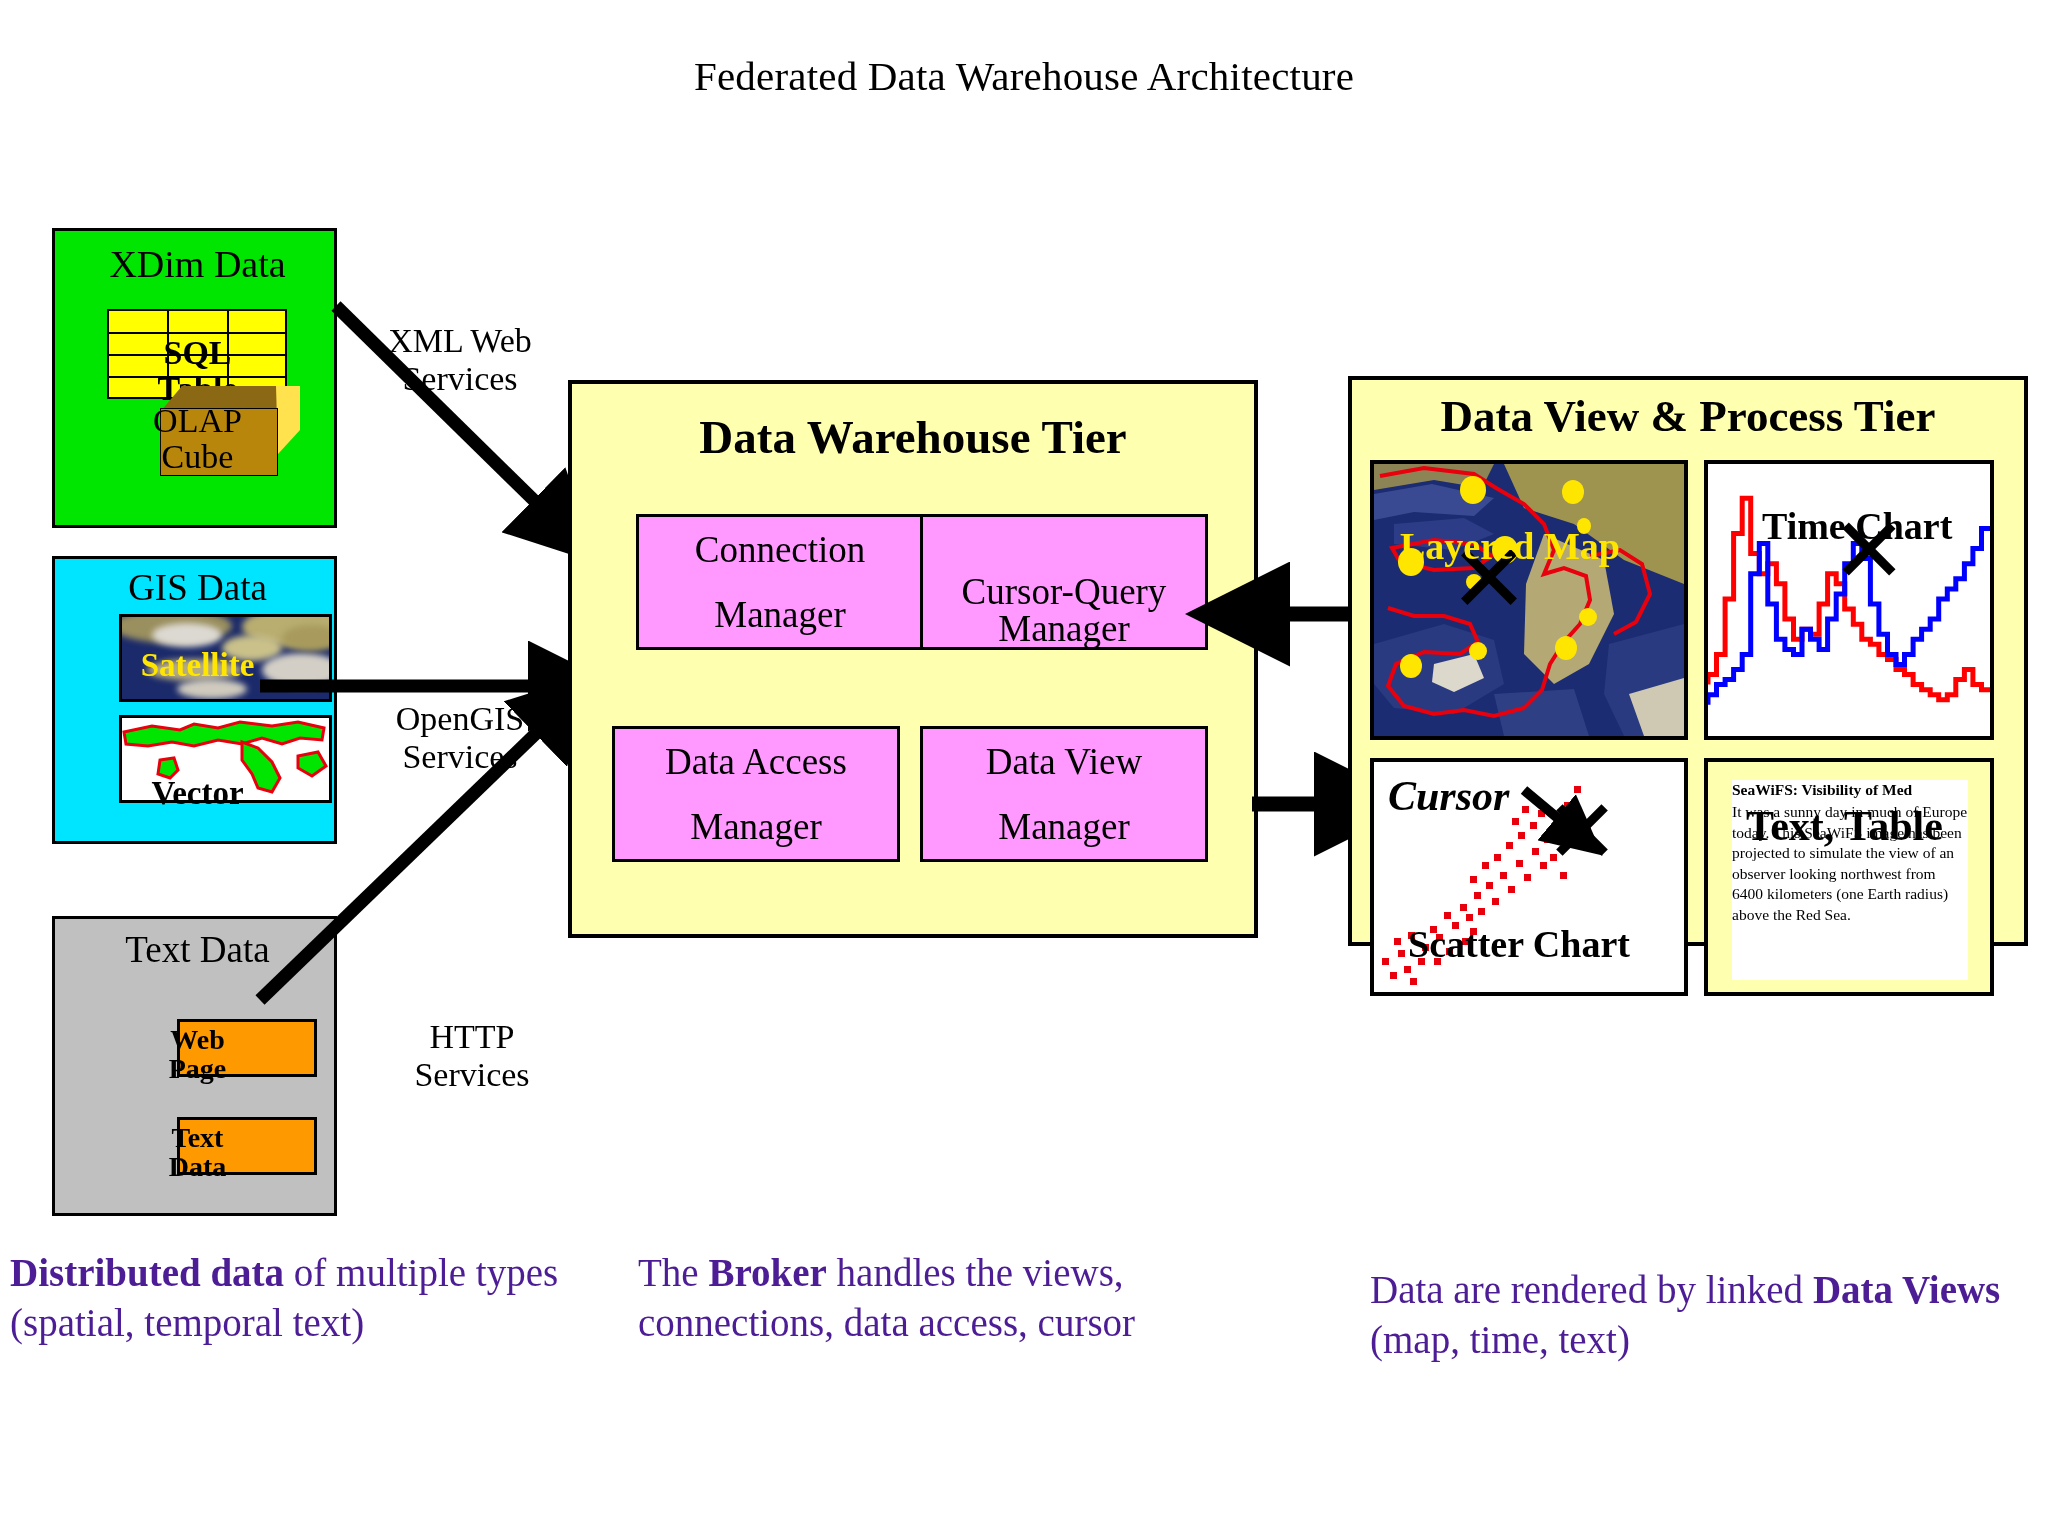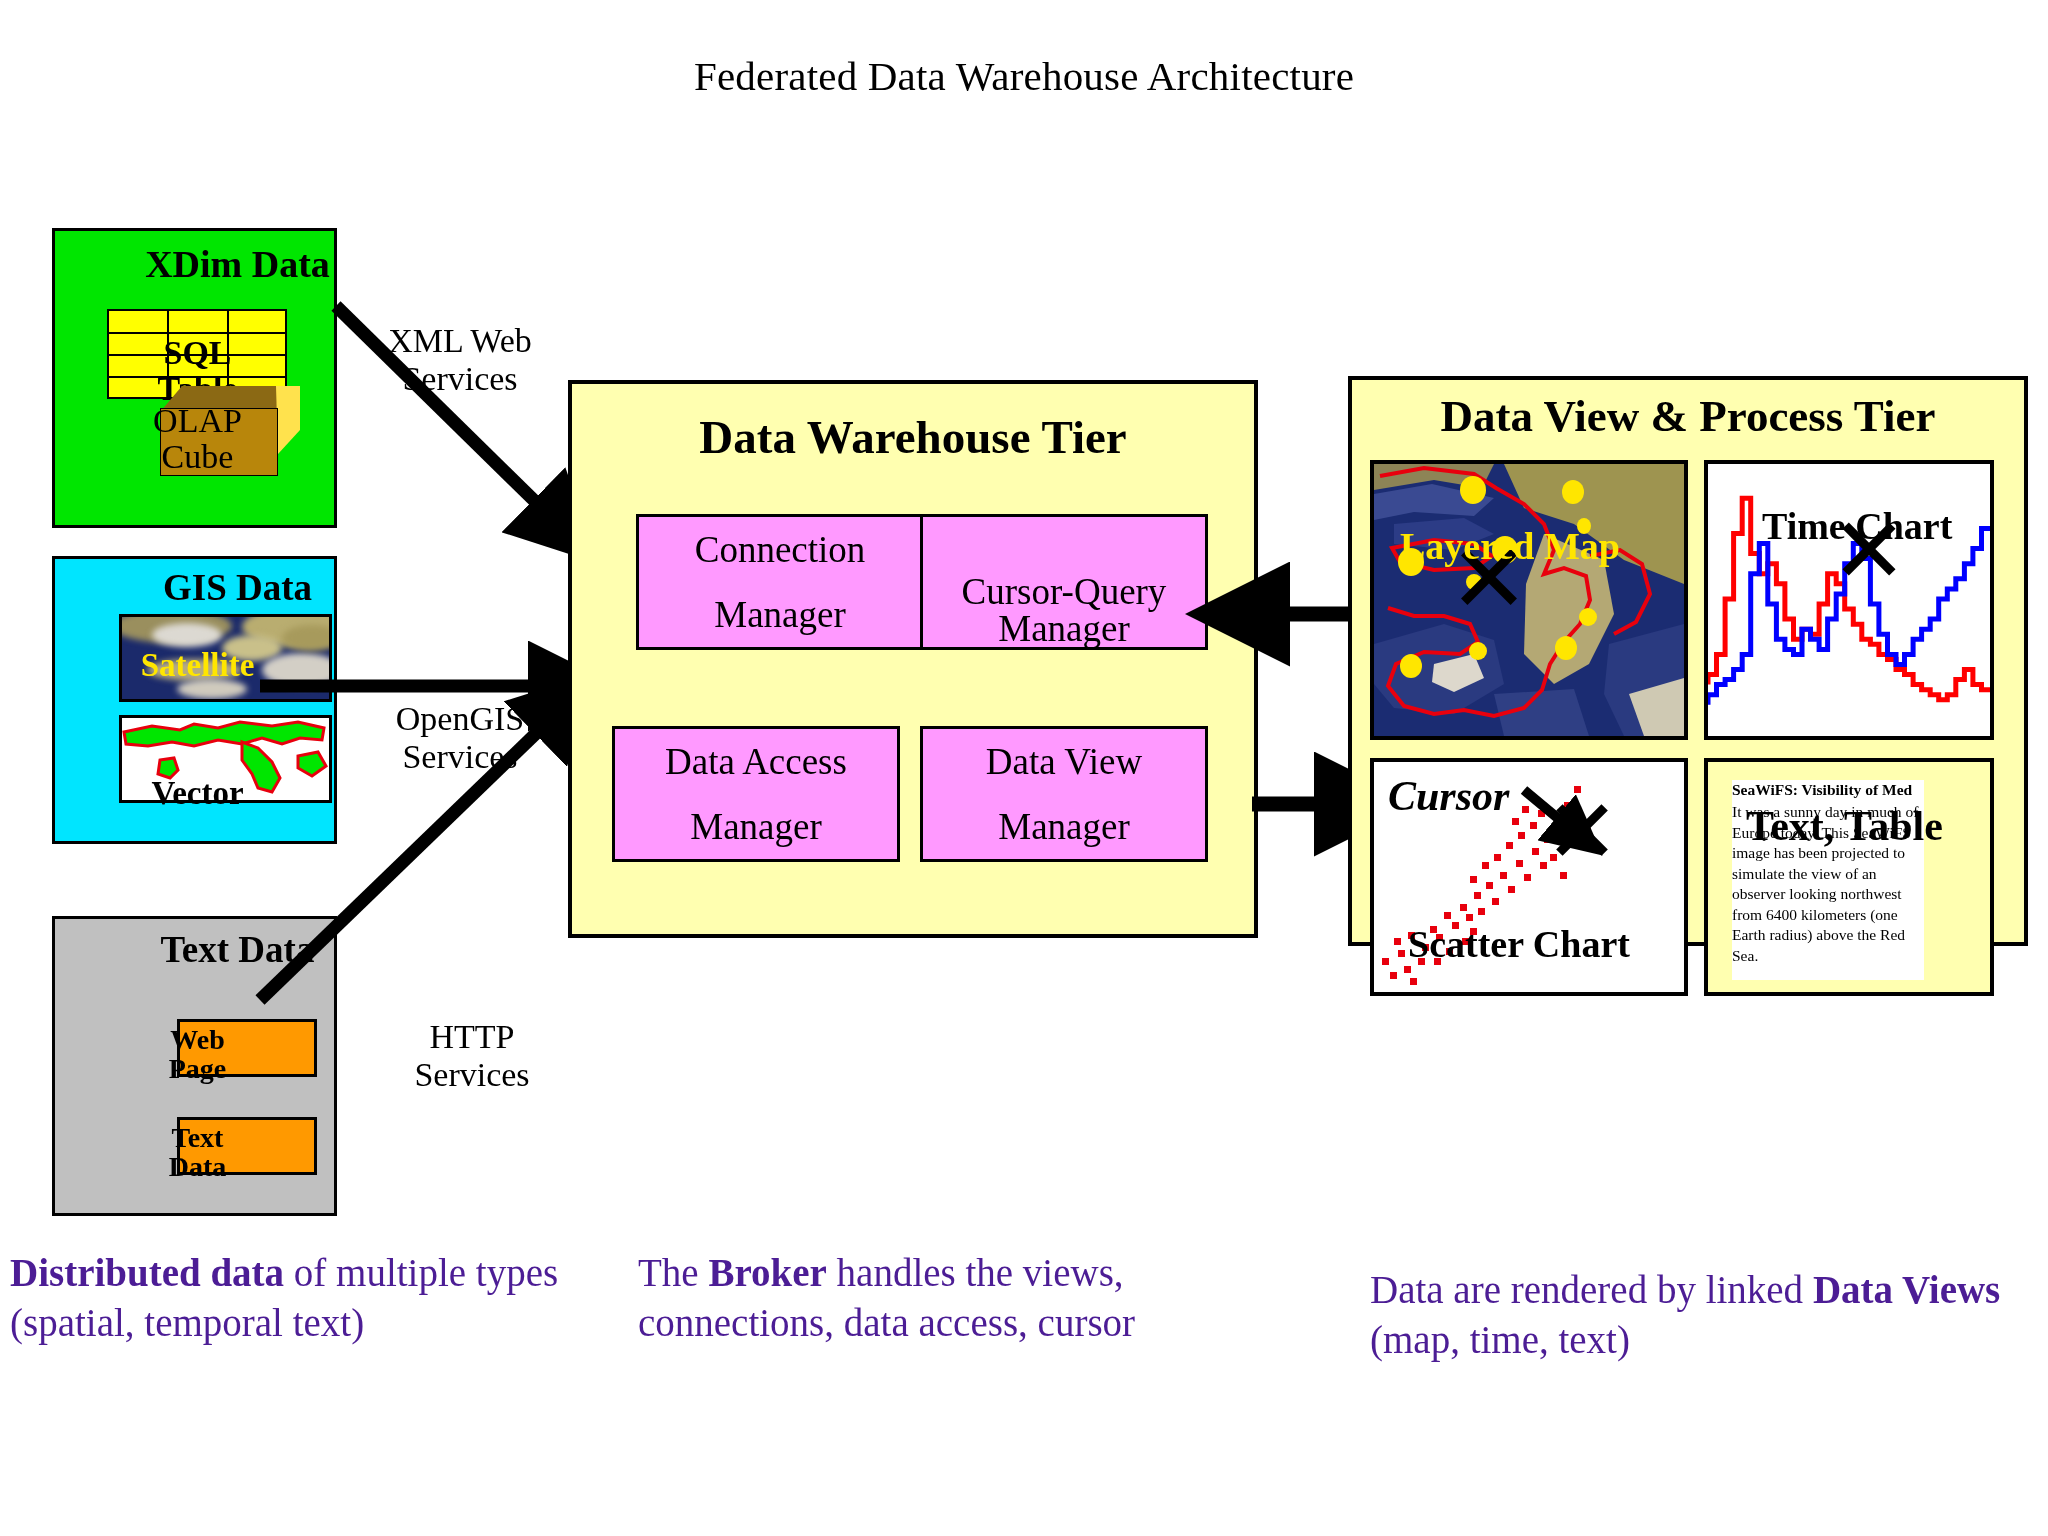--- a/index.html
+++ b/index.html
@@ -25,26 +25,25 @@
     letter-spacing: 0.2px;
   }
 
   
   .src-box {
     border: 3px solid #000;
     box-sizing: border-box;
   }
   .src-title {
     text-align: center;
-    font-weight: bold;
+    font-weight: normal;
     color: #000;
     font-size: 38px;
     line-height: 1.0;
     white-space: nowrap;
-    padding-left: 40px;
   }
 
   
   #xdim-box {
     left: 52px; top: 228px; width: 285px; height: 300px;
     background: #00e600;
   }
   #xdim-title { position:absolute; left:0; top:14px; width:285px; }
   #sql-table {
     position: absolute;
@@ -190,21 +189,21 @@
   .map-dot { position:absolute; border-radius:50%; background:#ffe600; z-index:6; }
 
   
   .tsvg { position:absolute; inset:0; }
 
   
   .sc-pt { position:absolute; width:7px; height:7px; background:#e8000d; }
 
   
   #text-inner {
-    position:absolute; left:24px; top:18px; width:192px; height:200px;
+    position:absolute; left:24px; top:18px; width:236px; height:200px;
     background:#ffffff; border:0; overflow:hidden;
     font-size:15.5px; line-height:1.32; color:#000;
     font-family: "Liberation Serif", serif;
   }
   #text-head { font-weight:bold; font-size:15.5px; white-space:nowrap; }
   #text-body { margin-top:2px; }
 
   
   .arrow-svg { position:absolute; overflow:visible; }
 

